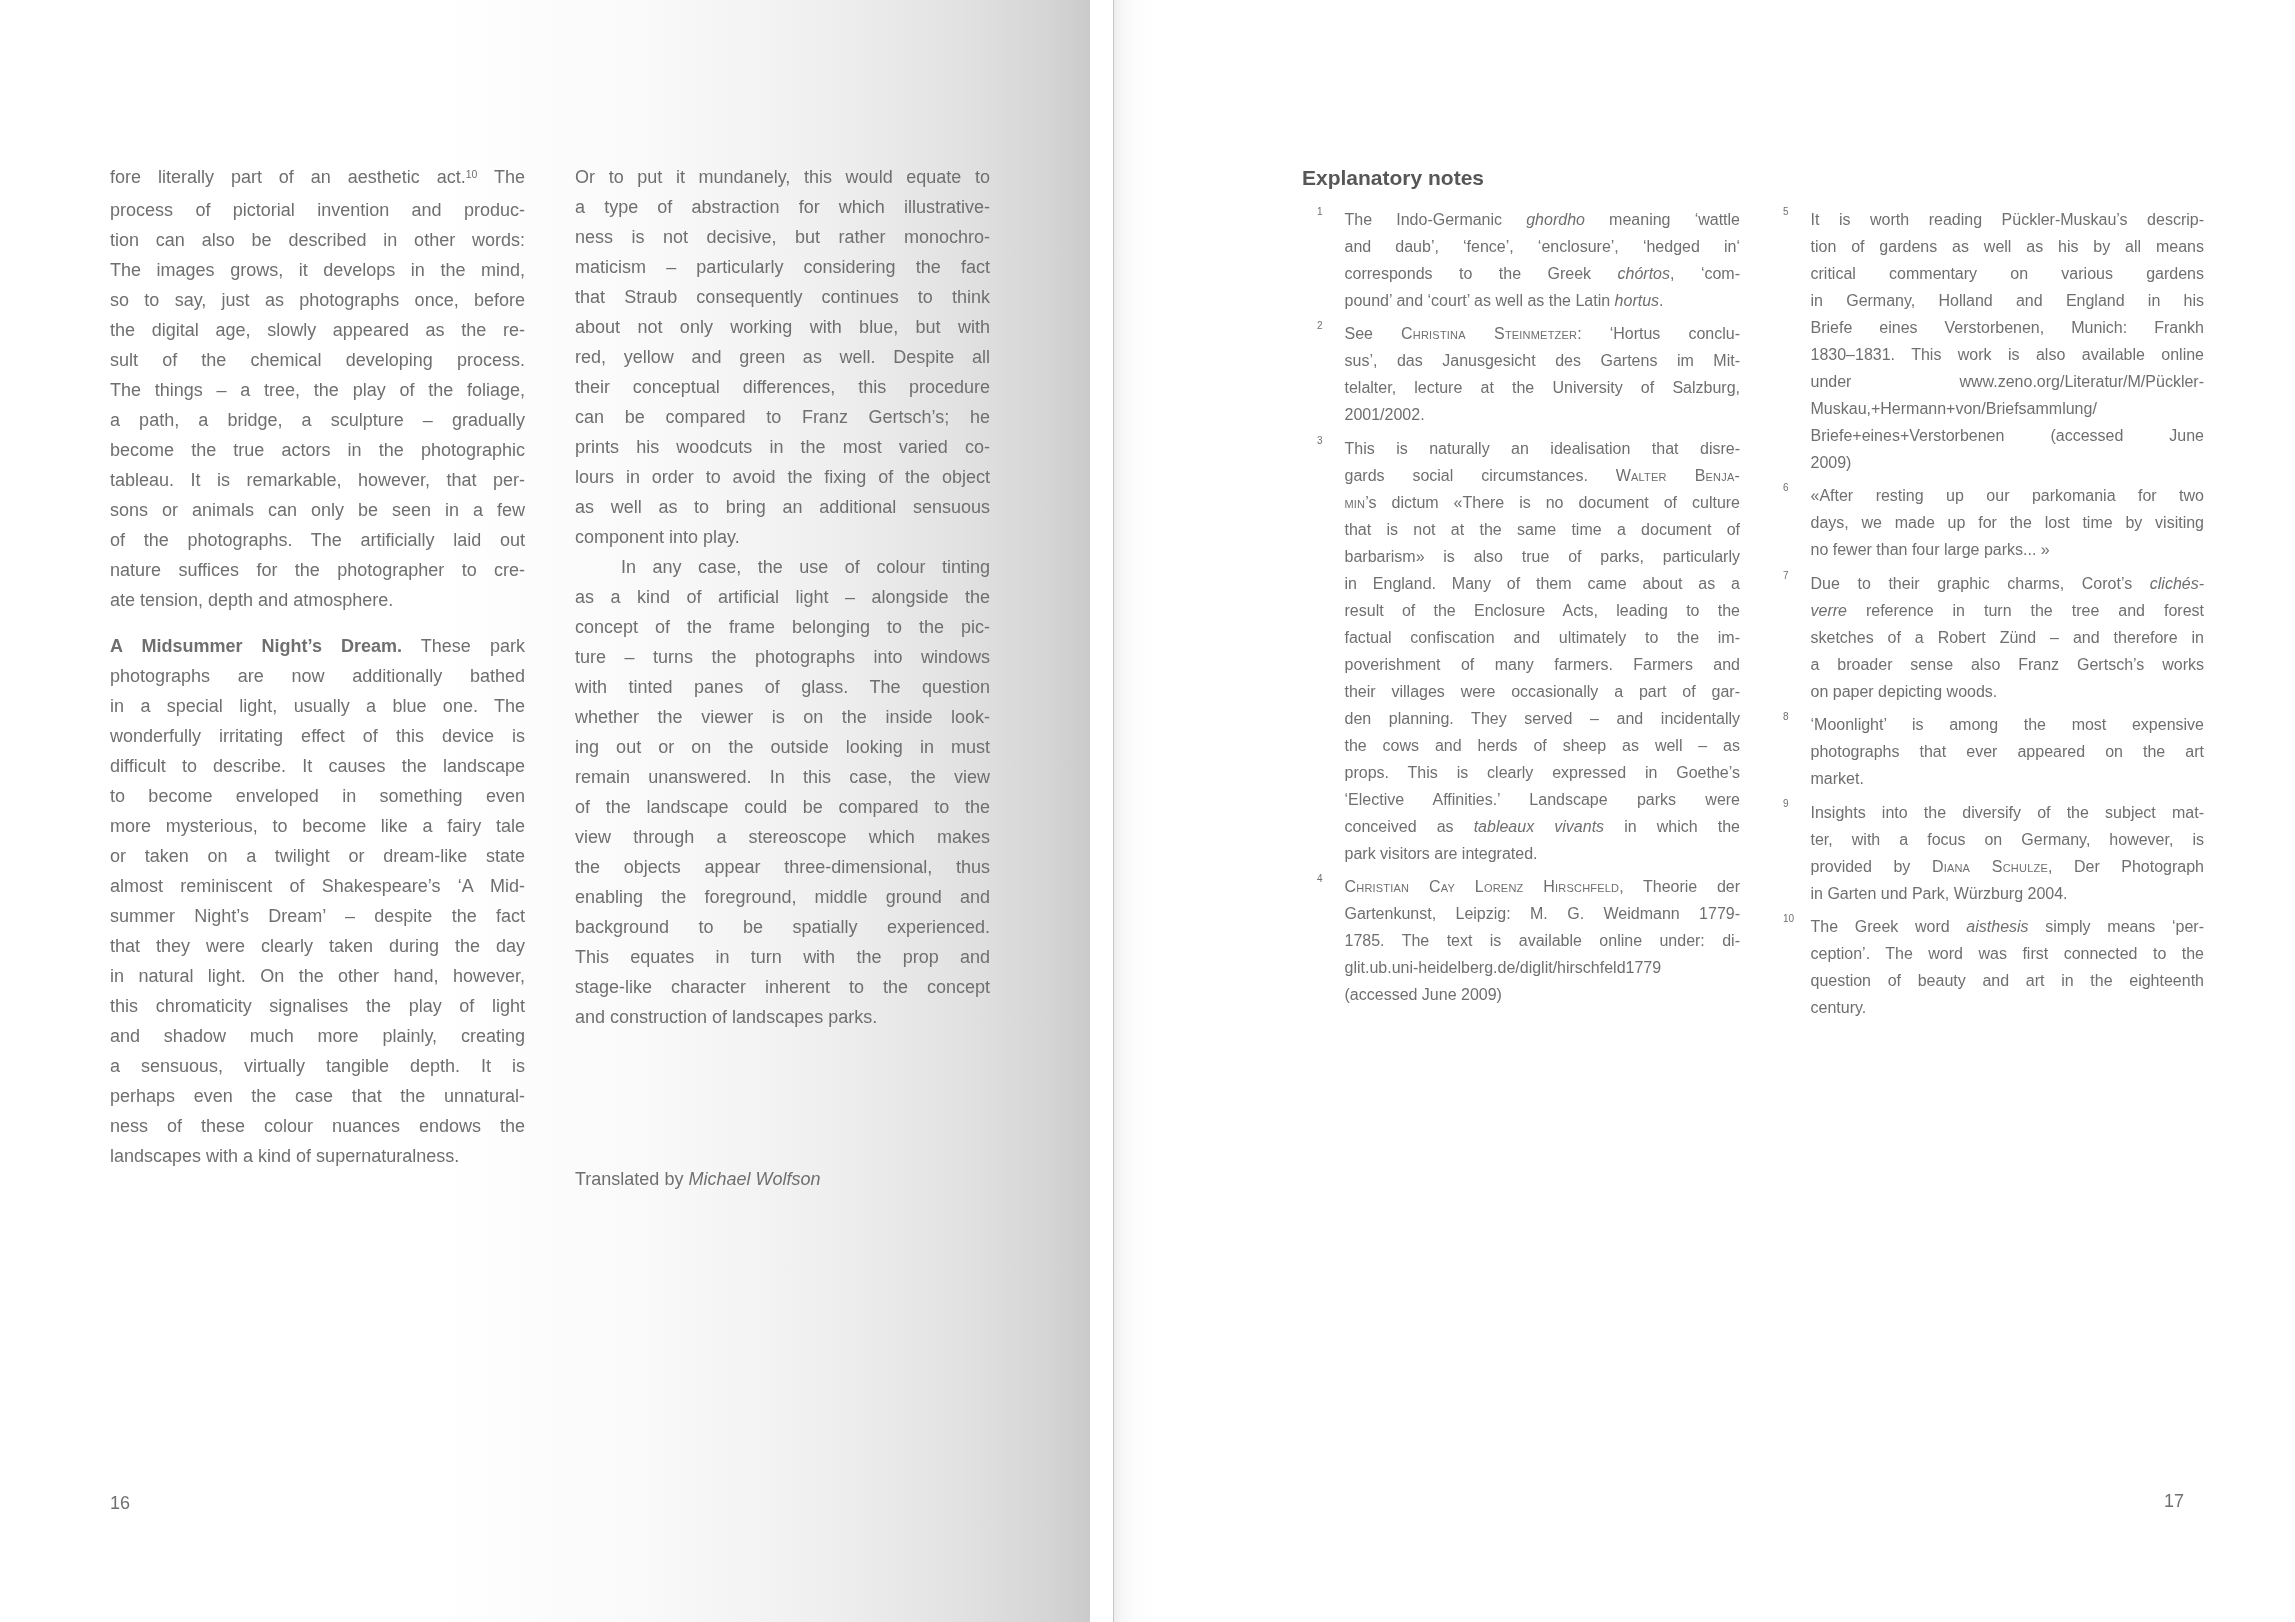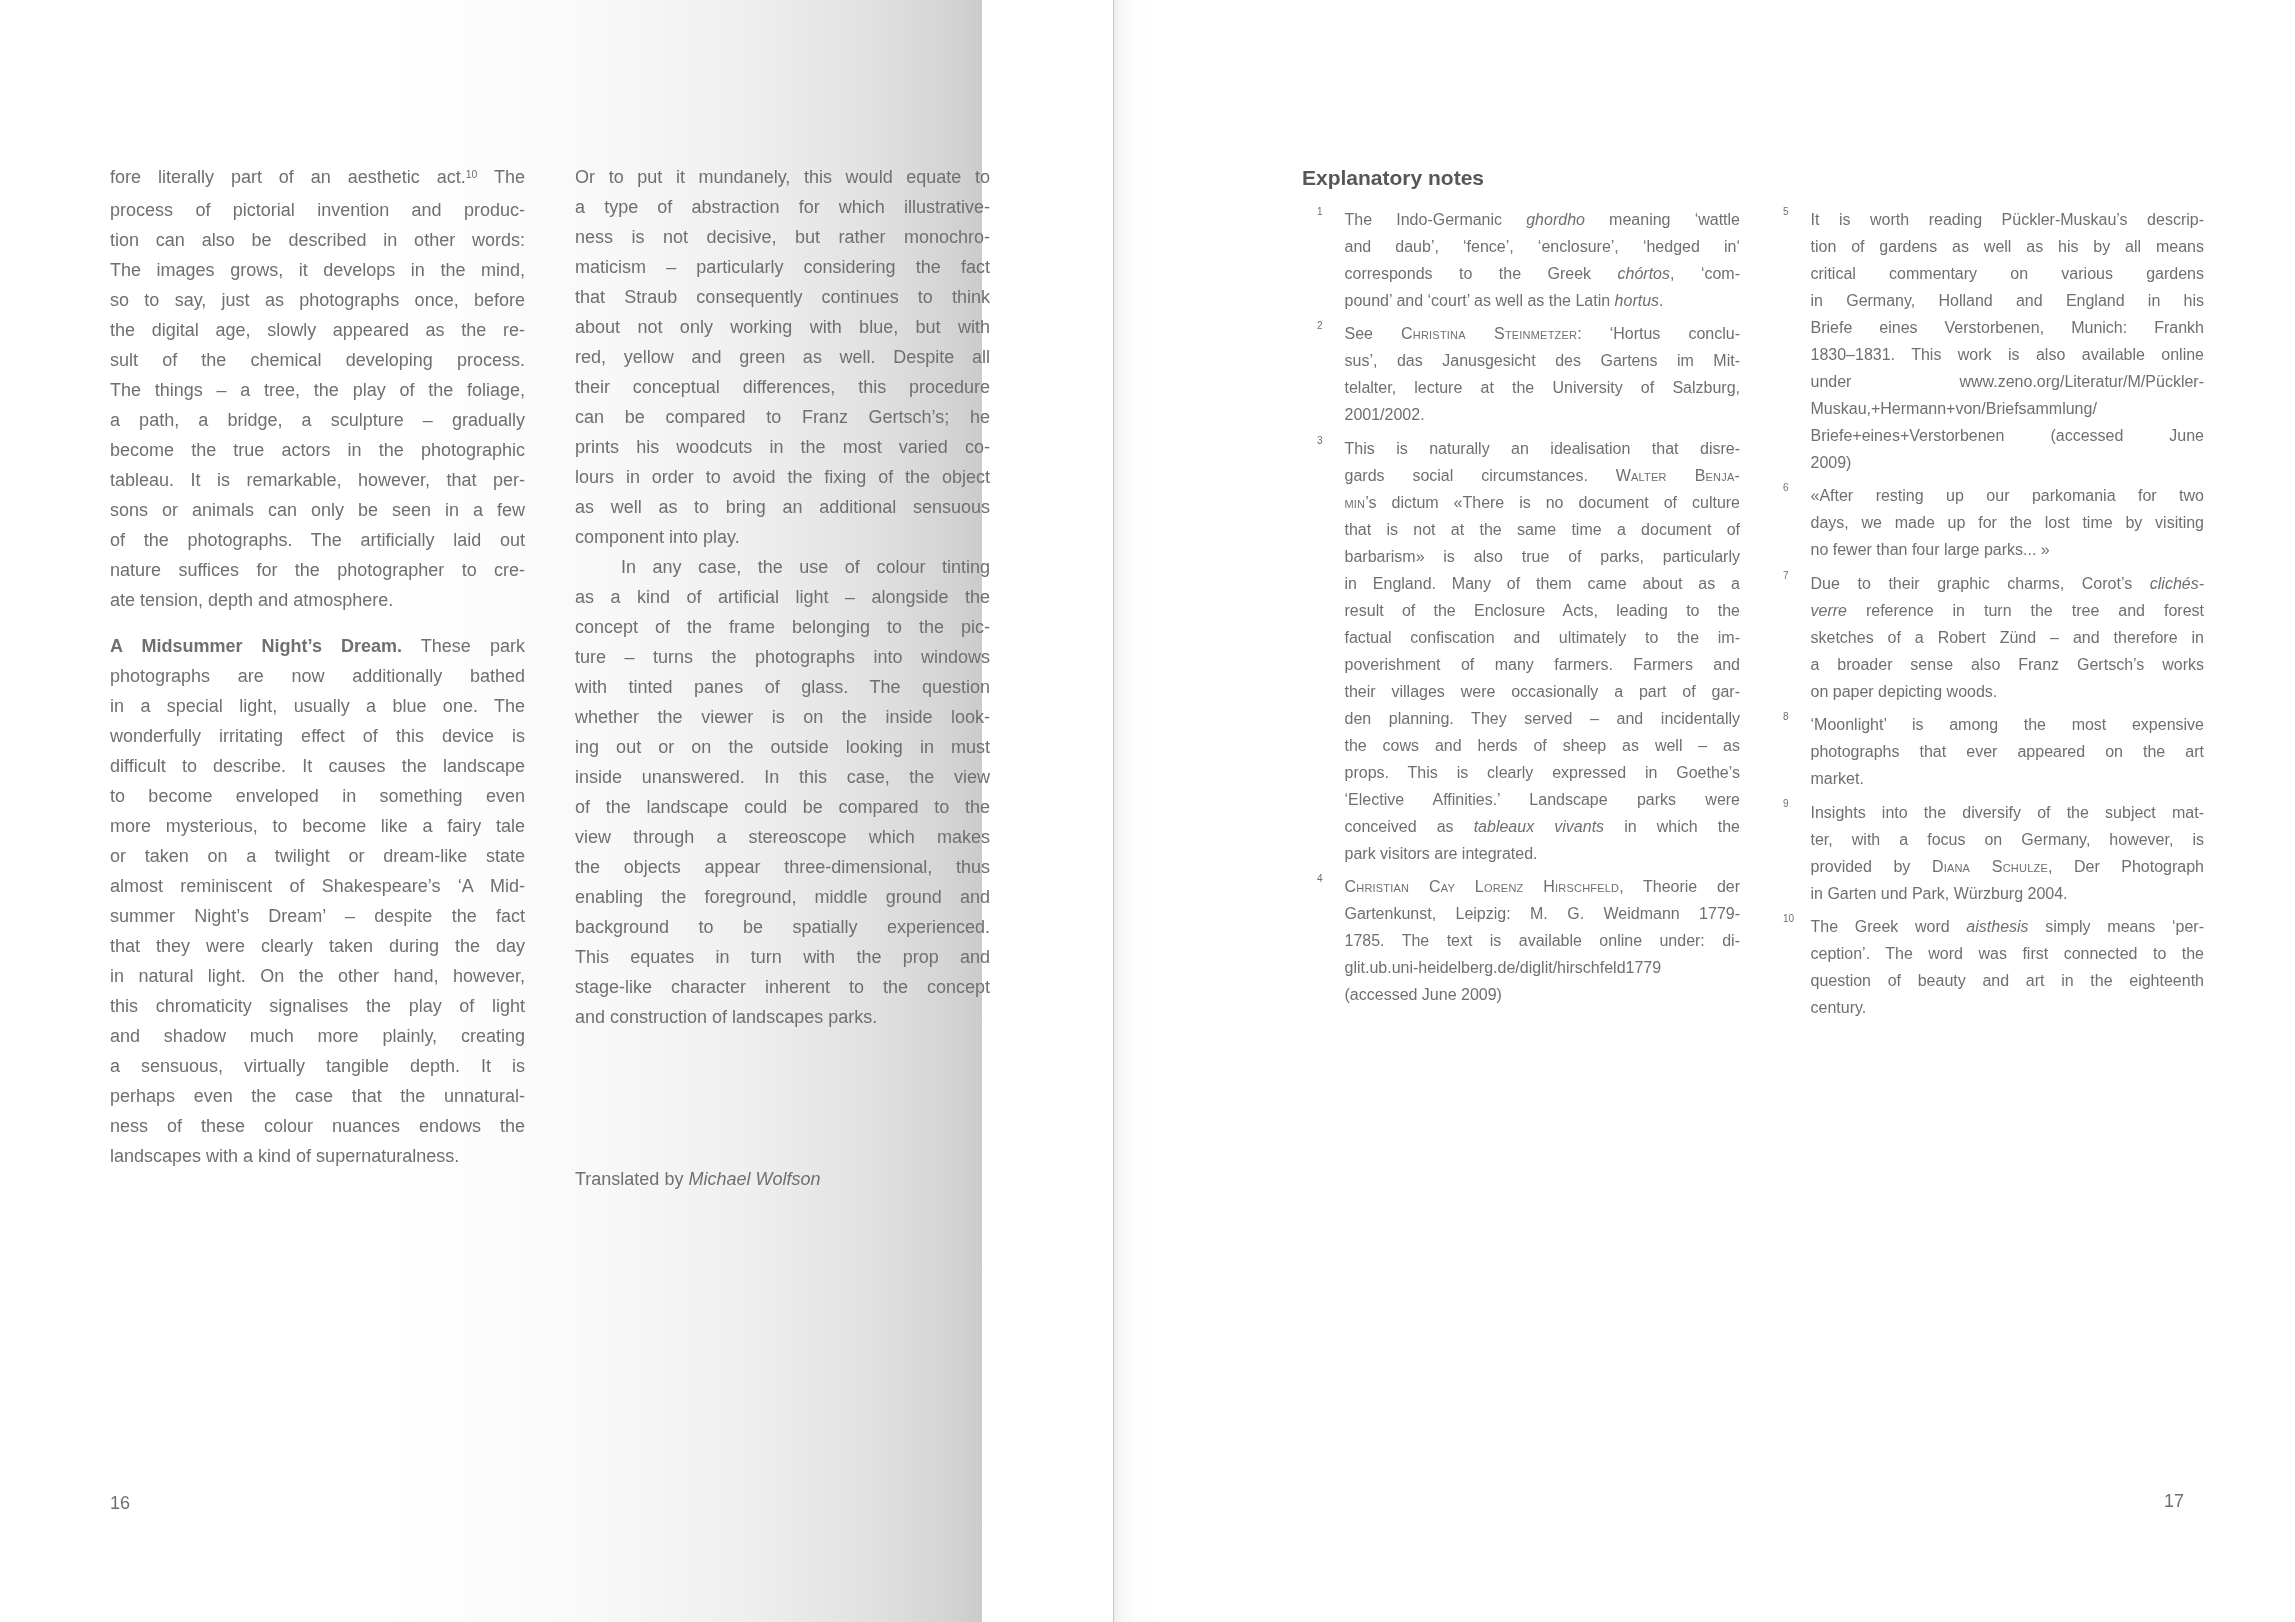--- a/index.html
+++ b/index.html
@@ -3,21 +3,21 @@
 <meta charset="utf-8">
 <style>
   html,body{margin:0;padding:0;background:#ffffff;}
   #canvas{
     position:relative;width:2296px;height:1623px;overflow:hidden;
     background:#ffffff;color:#6f6f6f;
     font-family:"Liberation Sans","DejaVu Sans",sans-serif;
   }
   .page{position:absolute;top:0;height:1623px;}
   .page.left{
-    left:0;width:982px;
+    left:0;width:1090px;
     background:linear-gradient(to right,#ffffff 0%,#ffffff 40%,#f9f9f9 60%,#efefef 76%,#e2e2e2 88%,#d5d5d5 96%,#cbcbcb 100%);
   }
   .page.right{
     left:1113px;width:1183px;box-sizing:border-box;
     border-left:1.4px solid #c6c6c6;
     background:linear-gradient(to right,#ededed 0px,#f7f7f7 7.3px,#fdfdfd 22px,#ffffff 44px);
   }
   .bodycol{position:absolute;width:415px;font-size:18px;line-height:30px;}
   .col1{left:110px;top:162px;}
   .col2{left:575px;top:162px;}
@@ -105,21 +105,21 @@
           <div class="line">component into play.</div>
         </div>
         <div class="para">
           <div class="line jl ind">In any case, the use of colour tinting</div>
           <div class="line jl">as a kind of artificial light – alongside the</div>
           <div class="line jl">concept of the frame belonging to the pic-</div>
           <div class="line jl">ture – turns the photographs into windows</div>
           <div class="line jl">with tinted panes of glass. The question</div>
           <div class="line jl">whether the viewer is on the inside look-</div>
           <div class="line jl">ing out or on the outside looking in must</div>
-          <div class="line jl">inside unanswered. In this case, the view</div>
+          <div class="line jl">remain unanswered. In this case, the view</div>
           <div class="line jl">of the landscape could be compared to the</div>
           <div class="line jl">view through a stereoscope which makes</div>
           <div class="line jl">the objects appear three-dimensional, thus</div>
           <div class="line jl">enabling the foreground, middle ground and</div>
           <div class="line jl">background to be spatially experienced.</div>
           <div class="line jl">This equates in turn with the prop and</div>
           <div class="line jl">stage-like character inherent to the concept</div>
           <div class="line">and construction of landscapes parks.</div>
         </div>
       </div>

